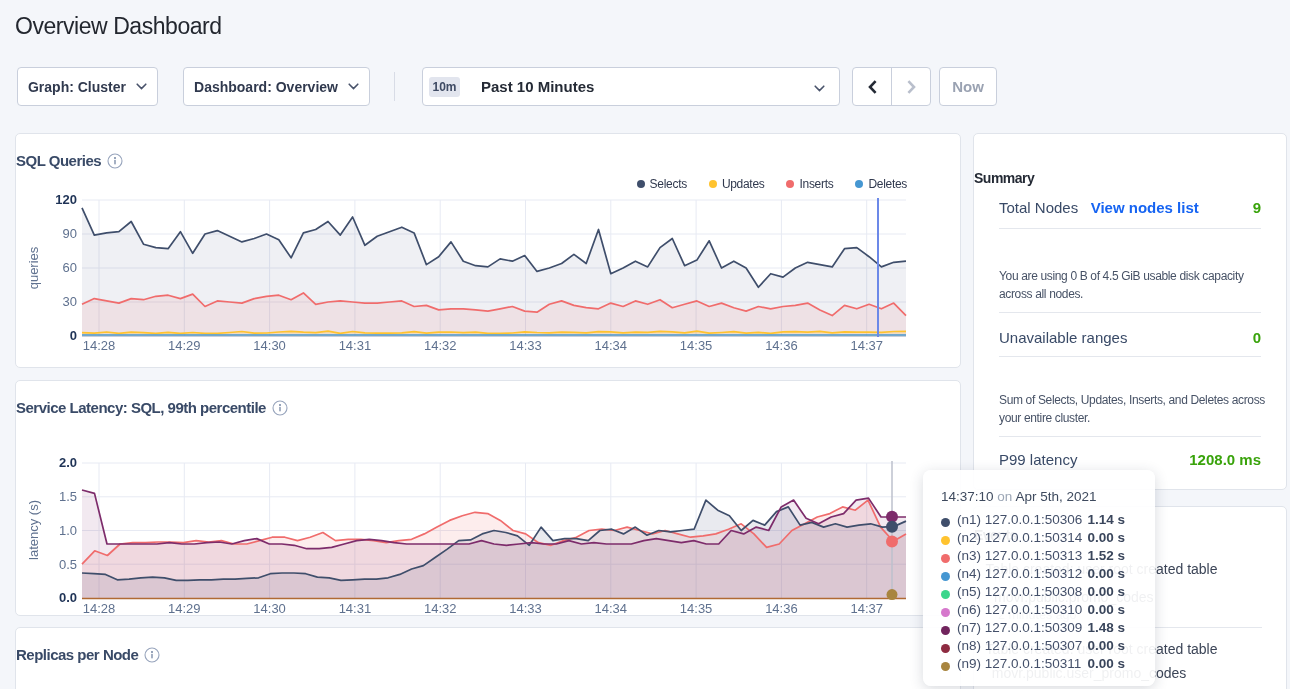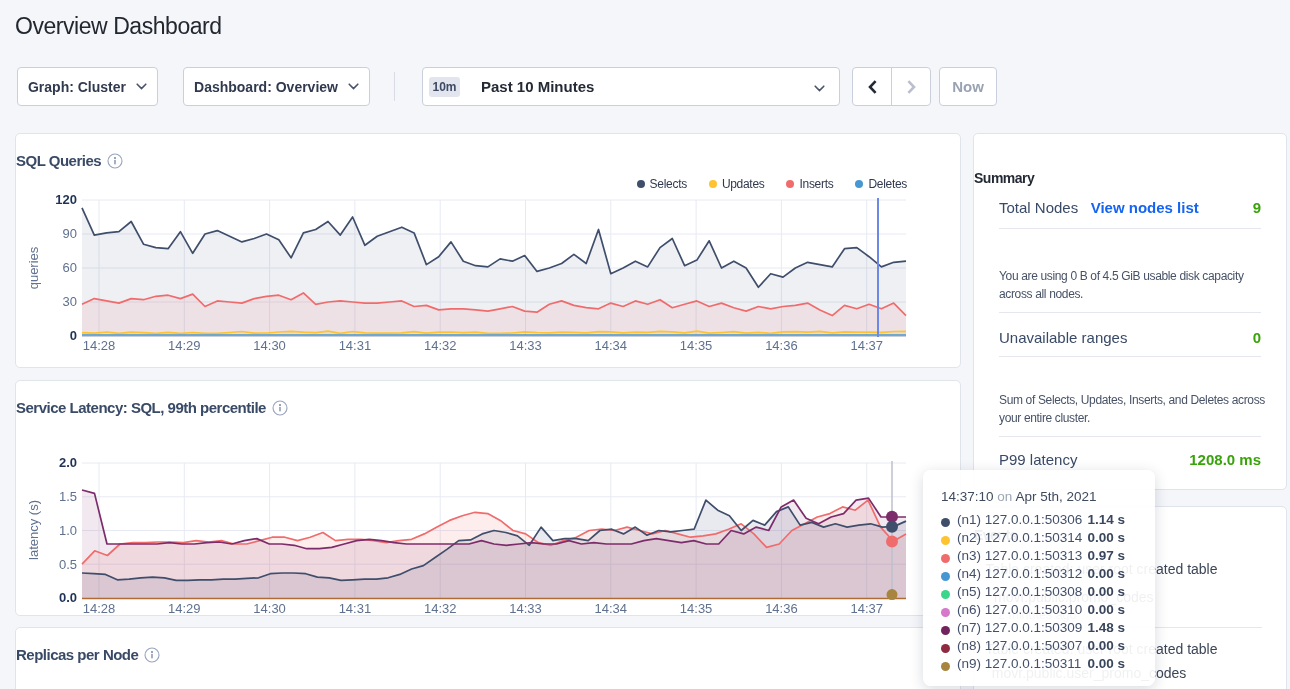--- a/index.html
+++ b/index.html
@@ -222,21 +222,21 @@
         <span class="tval">1.14 s</span>
       </div>
       <div class="trow">
         <span class="tdot" style="background:#FFC32F"></span>
         <span class="tlbl">(n2) 127.0.0.1:50314</span>
         <span class="tval">0.00 s</span>
       </div>
       <div class="trow">
         <span class="tdot" style="background:#F06C6C"></span>
         <span class="tlbl">(n3) 127.0.0.1:50313</span>
-        <span class="tval">0.97 s</span>
+        <span class="tval">1.52 s</span>
       </div>
       <div class="trow">
         <span class="tdot" style="background:#4697D2"></span>
         <span class="tlbl">(n4) 127.0.0.1:50312</span>
         <span class="tval">0.00 s</span>
       </div>
       <div class="trow">
         <span class="tdot" style="background:#3BD68C"></span>
         <span class="tlbl">(n5) 127.0.0.1:50308</span>
         <span class="tval">0.00 s</span>

